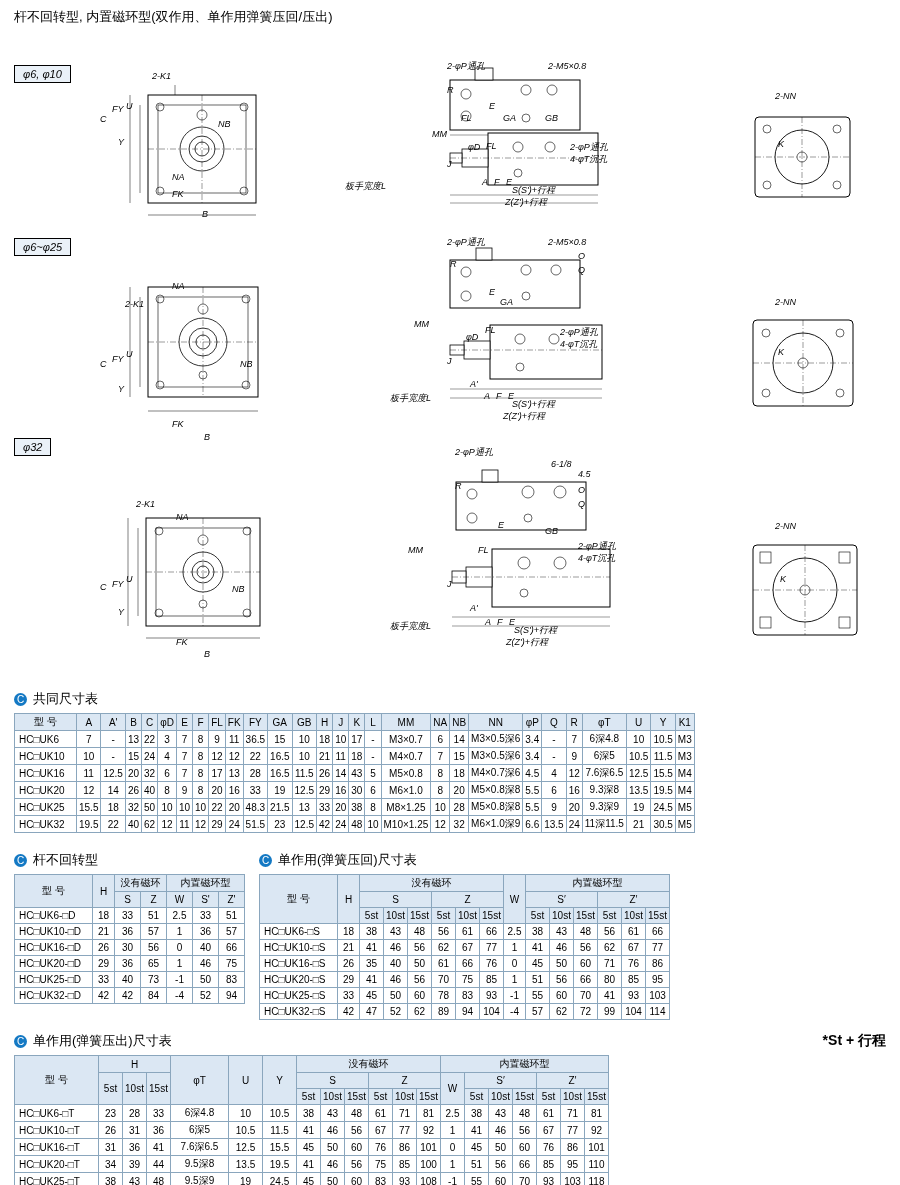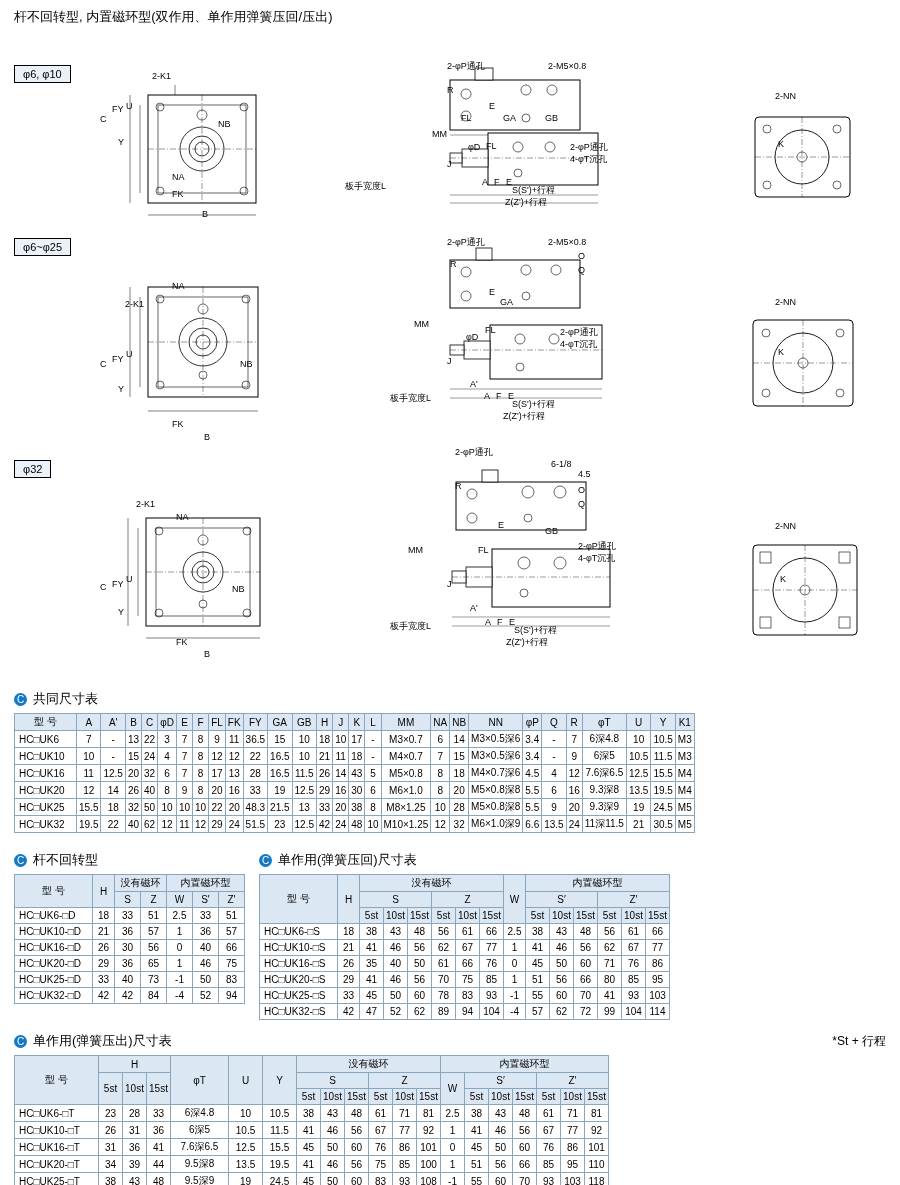--- a/index.html
+++ b/index.html
@@ -11,21 +11,21 @@
     color:#000;
     background:#fff;
     position:relative;
   }
   .page-title {
     font-size:13px;
     font-weight:normal;
     padding:8px 0 4px 14px;
   }
   
-  .drawings { position:relative; width:900px; height:650px; }
+  .drawings { position:relative; width:900px; height:650px;font-style:italic; }
   .tagbox {
     position:absolute;
     border:1px solid #000;
     background:#eaf1f8;
     font-size:11px;
     padding:2px 8px;
     white-space:nowrap;
   }
   .dwg {
     position:absolute;
@@ -245,21 +245,21 @@
     <circle cx="21" cy="23" r="4" fill="none" stroke="#000" stroke-width="0.6"></circle>
     <circle cx="95" cy="23" r="4" fill="none" stroke="#000" stroke-width="0.6"></circle>
     <circle cx="21" cy="83" r="4" fill="none" stroke="#000" stroke-width="0.6"></circle>
     <circle cx="95" cy="83" r="4" fill="none" stroke="#000" stroke-width="0.6"></circle>
     <line x1="58" y1="10" x2="58" y2="96" stroke="#000" stroke-dasharray="6 2 1 2" stroke-width="0.4"></line>
     <line x1="8" y1="53" x2="108" y2="53" stroke="#000" stroke-dasharray="6 2 1 2" stroke-width="0.4"></line>
   </svg>
   <div class="lbl" style="left:775px;top:268px;">2-NN</div>
   <div class="lbl" style="left:778px;top:318px;">K</div>
 
-  <div class="tagbox" style="left:14px;top:430px;">φ32</div>
+  <div class="tagbox" style="left:14px;top:408px;">φ32</div>
 
   <svg class="dwg" style="left:100px;top:450px;" width="260" height="170">
     <rect x="46" y="38" width="114" height="108" fill="#fff" stroke="#000" stroke-width="1"></rect>
     <rect x="56" y="48" width="94" height="88" fill="none" stroke="#000" stroke-width="0.6"></rect>
     <circle cx="103" cy="92" r="20" fill="none" stroke="#000" stroke-width="0.8"></circle>
     <circle cx="103" cy="92" r="11" fill="none" stroke="#000" stroke-width="0.8"></circle>
     <circle cx="103" cy="92" r="6" fill="none" stroke="#000" stroke-width="0.8"></circle>
     <circle cx="59" cy="51" r="4" fill="none" stroke="#000" stroke-width="0.6"></circle>
     <circle cx="147" cy="51" r="4" fill="none" stroke="#000" stroke-width="0.6"></circle>
     <circle cx="59" cy="133" r="4" fill="none" stroke="#000" stroke-width="0.6"></circle>
@@ -782,21 +782,21 @@
             <td>114</td>
           </tr>
         </tbody>
     </table>
   </div>
 </div>
 
 <div class="sec-head" style="margin-top:12px;">
   <span class="sec-bullet">C</span>
   <span>单作用(弹簧压出)尺寸表</span>
-  <span style="margin-left:auto;margin-right:14px;font-size:12px;">*St + 行程</span>
+  <span style="margin-left:auto;margin-right:14px;font-size:14px;font-weight:bold;">*St + 行程</span>
 </div>
 <div class="tbl-wrap">
 <table id="sp-table">
   <thead>
         <tr>
           <th rowspan="3" style="min-width: 84px;">型 号</th>
           <th colspan="3">H</th>
           <th rowspan="3" style="min-width: 58px;">φT</th>
           <th rowspan="3" style="min-width: 34px;">U</th>
           <th rowspan="3" style="min-width: 34px;">Y</th>

